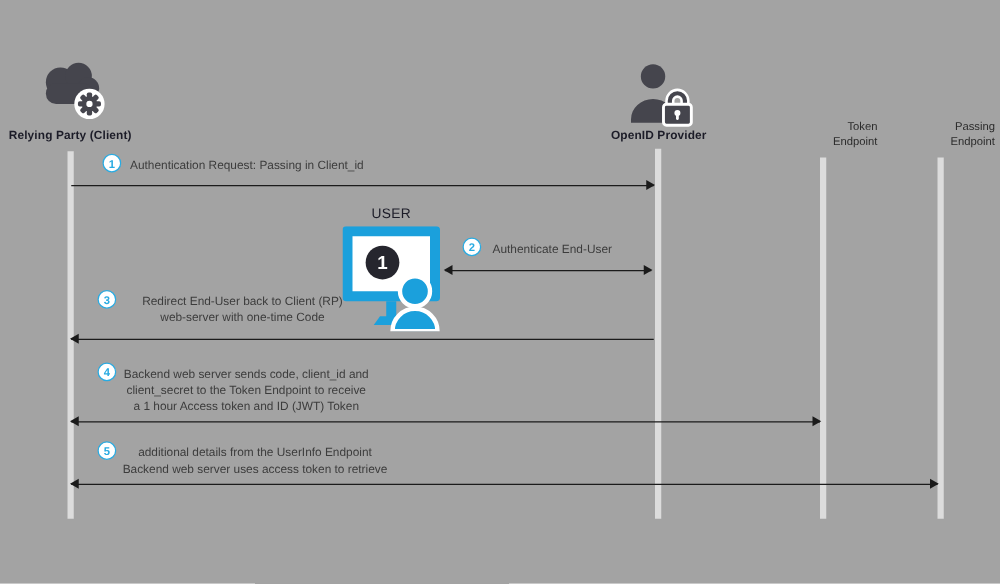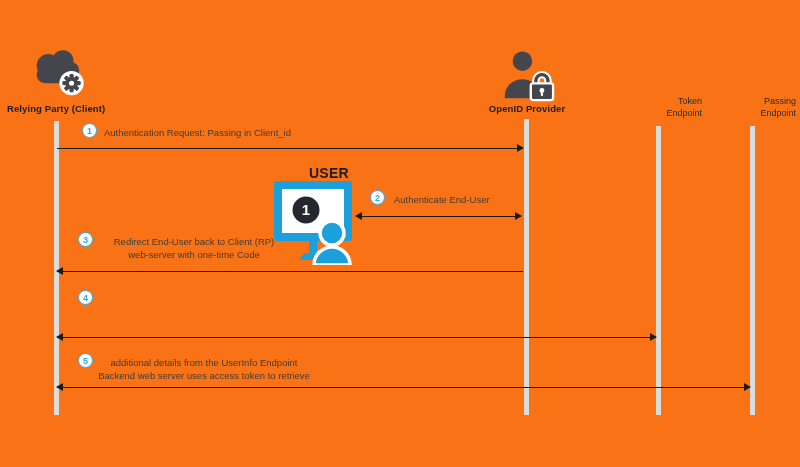--- a/index.html
+++ b/index.html
@@ -1,18 +1,18 @@
 <!DOCTYPE html>
 <html><head>
 <meta charset="utf-8">
 <style>
   * { margin:0; padding:0; box-sizing:border-box; }
   html,body { background:#ffffff; }
   .canvas {
-    position:relative; width:800px; height:467px; background:#f97316;
+    position:relative; width:800px; height:467px; background:#a3a3a3;
     font-family:"Liberation Sans", sans-serif; overflow:hidden;
   }
   .abs { position:absolute; }
 
   
   .actor-label { font-size:9.5px; font-weight:700; color:#1c1c28; letter-spacing:0.1px; }
   .endpoint-label { font-size:9px; font-weight:400; color:#2b2b2b; line-height:11.5px; text-align:right; }
 
   
   .lifeline { position:absolute; width:5px; background:#dcdcdc; }
@@ -32,21 +32,21 @@
 
   
   .step-circle {
     position:absolute; width:15px; height:15px; border:1.5px solid #29ABE2;
     border-radius:50%; color:#29ABE2; font-size:9px; font-weight:700;
     display:flex; align-items:center; justify-content:center; background:#fff;
   }
   .step-text { position:absolute; font-size:9.5px; color:#3c3c3c; line-height:13px; }
   .step-text.centered { text-align:center; }
 
-  .user-label { font-size:14px; font-weight:700; color:#1c1c28; text-align:right; letter-spacing:0.3px; }
+  .user-label { font-size:11px; font-weight:400; color:#1c1c28; text-align:center; letter-spacing:0.3px; }
 </style>
 </head>
 <body>
 
 <div class="canvas">
 
   <div class="abs" style="left:27px; top:45px; width:62px; height:55px;">
     <svg width="62" height="55" viewBox="0 0 64 56">
       <g fill="#45454D">
         <circle cx="22" cy="21" r="12"></circle>
@@ -122,20 +122,25 @@
   <div class="arrow head-left head-right" style="left:356px; top:216px; width:165px;"></div>
 
   <div class="step-circle" style="left:78px; top:232px;">3</div>
   <div class="step-text centered" style="left:94px; top:235px; width:200px;">
     <div>Redirect End-User back to Client (RP)</div>
     <div>web-server with one-time Code</div>
   </div>
   <div class="arrow head-left" style="left:57px; top:271px; width:466px;"></div>
 
   <div class="step-circle" style="left:78px; top:290px;">4</div>
+  <div class="step-text centered" style="left:96px; top:293px; width:202px;">
+    <div>Backend web server sends code, client_id and</div>
+    <div>client_secret to the Token Endpoint to receive</div>
+    <div>a 1 hour Access token and ID (JWT) Token</div>
+  </div>
   <div class="arrow head-left head-right" style="left:57px; top:337px; width:599px;"></div>
 
   <div class="step-circle" style="left:78px; top:353px;">5</div>
   <div class="step-text centered" style="left:98px; top:356px; width:212px;">
     <div>additional details from the UserInfo Endpoint</div>
     <div>Backend web server uses access token to retrieve</div>
   </div>
   <div class="arrow head-left head-right" style="left:57px; top:387px; width:693px;"></div>
 
 </div>

